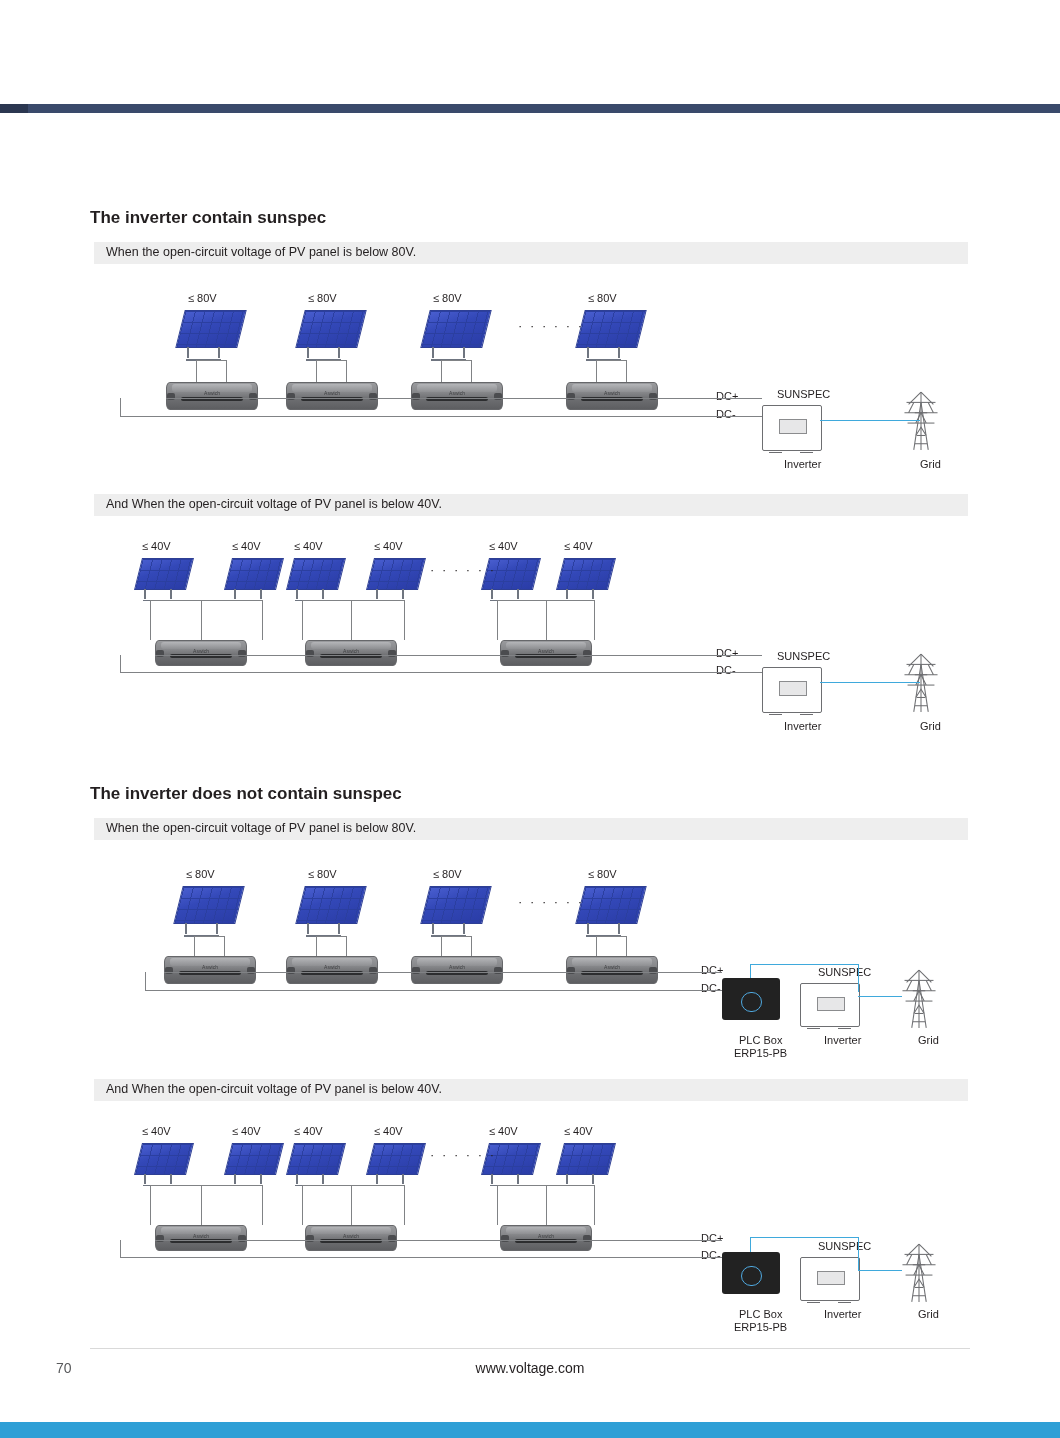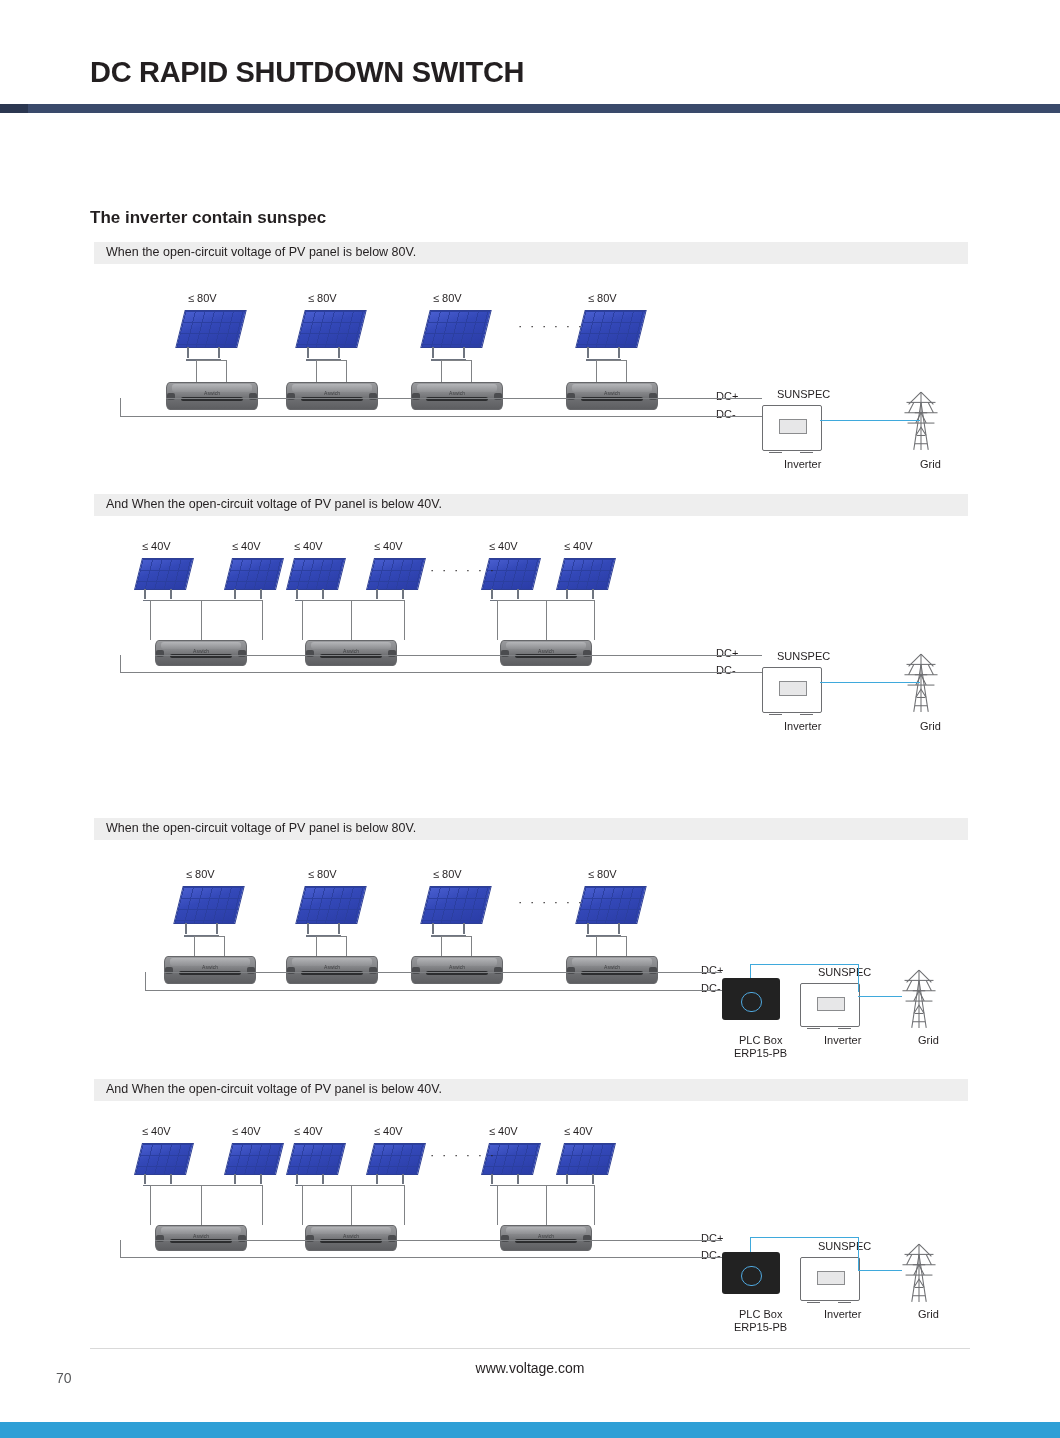--- a/index.html
+++ b/index.html
@@ -26,21 +26,21 @@
   .header-rule .accent{
     position:absolute;left:0;top:0;width:28px;height:9px;background:#2b3750;
   }
   .footer-rule{
     position:absolute;left:0;bottom:0;width:1060px;height:16px;background:#2e9fd6;
   }
   .footer-line{
     position:absolute;left:90px;top:1348px;width:880px;height:1px;background:#d9d9d9;
   }
   .page-number{
-    position:absolute;left:56px;top:1360px;font-size:14px;color:#58595b;margin-top:10px;
+    position:absolute;left:56px;top:1360px;font-size:14px;color:#58595b;
   }
   .footer-url{
     position:absolute;left:0;top:1360px;width:1060px;text-align:center;
     font-size:14px;color:#231f20;
   }
 
   
   .section-title{
     position:absolute;left:90px;font-size:25px;color:#231f20;letter-spacing:-0.2px;
   }
@@ -117,21 +117,20 @@
   .rsd .brand{
     position:absolute;left:0;top:30%;width:100%;text-align:center;
     font-size:5px;color:#3c3d3f;font-family:"Liberation Sans",sans-serif;
   }
 </style>
 </head>
 <body>
 
 <div class="page">
 
-  <div class="header-title">DC RAPID SHUTDOWN SWITCH</div>
   <div class="header-rule">
       <div class="accent"></div>
     </div>
 
 
   <div class="sub-title" style="top:208px;">The inverter contain sunspec</div>
 
   <div class="band" style="top:242px;">
     <span>When the open-circuit voltage of PV panel is below 80V.</span>
   </div>
@@ -360,20 +359,21 @@
         <path d="M16 44 L24 44" stroke="#6d6e71" stroke-width="1" fill="none"></path>
         <path d="M14 52 L26 52" stroke="#6d6e71" stroke-width="1" fill="none"></path>
         <path d="M15 44 L20 36 L25 44" stroke="#6d6e71" stroke-width="1" fill="none"></path>
       </svg>
       <div class="lbl" style="left:908px;top:190px;">Grid</div>
       <div class="wire" style="left:700px;top:125px;width:62px;height:1px;"></div>
       <div class="wire" style="left:700px;top:142px;width:62px;height:1px;"></div>
       <div class="wire-blue" style="left:820px;top:152px;width:100px;height:1px;"></div>
     </div>
 
+  <div class="sub-title" style="top:784px;">The inverter does not contain sunspec</div>
 
   <div class="band" style="top:818px;">
     <span>When the open-circuit voltage of PV panel is below 80V.</span>
   </div>
 
   <div class="diagram" id="d3" style="left:0;top:856px;width:1060px;height:210px;">
       <div class="lbl-v" style="left:186px;top:12px;">≤ 80V</div>
       <div class="panel" style="left:178px;top:30px;width:62px;height:38px;">
         <div class="glass"></div>
         <div class="leg" style="left:7.4399999999999995px;top:37px;width:1.5px;height:11.4px;"></div>

